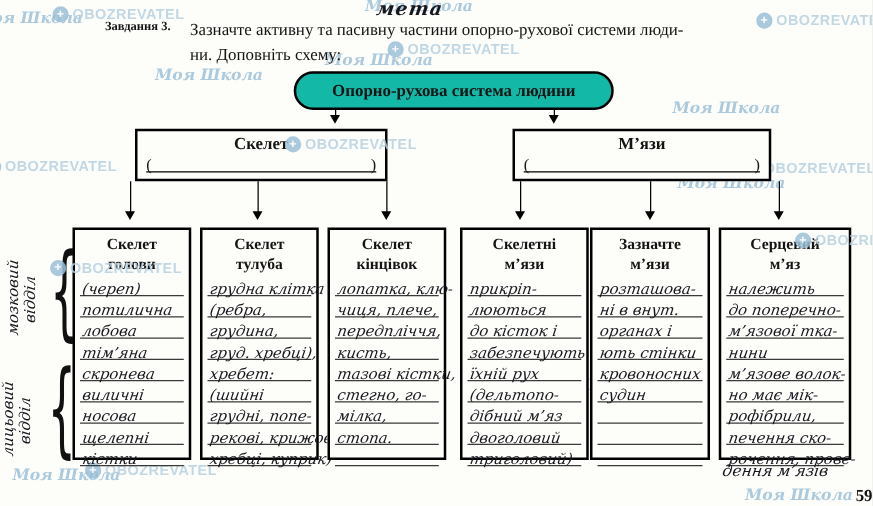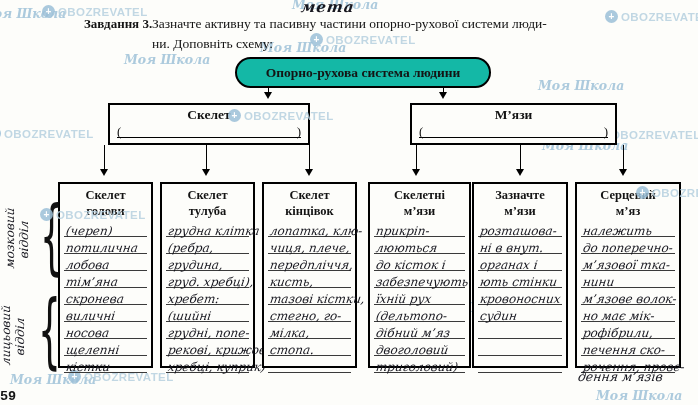--- a/index.html
+++ b/index.html
@@ -8,21 +8,21 @@
   
   .wm{position:absolute;z-index:1;white-space:nowrap;opacity:.85;pointer-events:none;}
   .wm-school{font-family:"DejaVu Serif",serif;font-style:italic;font-weight:bold;
              font-size:12.5px;color:#9fc2d8;}
   .wm-oboz{display:inline-flex;align-items:center;gap:3px;font-family:"Liberation Sans",sans-serif;
            font-weight:bold;font-size:11.5px;letter-spacing:.4px;color:#b7d1e0;}
   .wm-oboz .logo{display:inline-block;width:13px;height:13px;border-radius:50%;
                  background:#9cc0d8;color:#fff;font-size:10px;line-height:13px;
                  text-align:center;font-weight:bold;}
   
-  .task-label{position:absolute;left:84px;top:16px;font-weight:bold;font-size:13px;z-index:2;}
+  .task-label{position:absolute;left:84px;top:16px;font-weight:bold;font-size:10px;z-index:2;}
   .task-line1{position:absolute;left:152px;top:16px;font-size:13.5px;z-index:2;}
   .task-line2{position:absolute;left:152px;top:36px;font-size:13.5px;z-index:2;}
   
   .root{position:absolute;left:235px;top:57px;width:256px;height:31px;border:2px solid #000;
         border-radius:16px;text-align:center;font-weight:bold;font-size:13.5px;line-height:27px;
         box-sizing:border-box;background:#14b8a6;z-index:2;}
   .bbox{position:absolute;top:103px;height:42px;border:2px solid #000;box-sizing:border-box;
         background:#fdfdfa;z-index:2;}
   .bbox .btitle{text-align:center;font-weight:bold;font-size:13.5px;margin-top:2px;}
   .bbox .blank{position:absolute;left:7px;right:7px;bottom:5px;height:13px;
@@ -43,22 +43,22 @@
         white-space:nowrap;transform:skewX(-8deg);transform-origin:left bottom;display:inline-block;}
   .overflow-line{position:absolute;left:577px;top:369px;z-index:2;font-size:12.5px;}
   
   .mnote{position:absolute;z-index:2;width:84px;text-align:center;font-size:12px;line-height:1.15;
          transform:rotate(-90deg) skewX(-6deg);font-family:"DejaVu Serif",serif;font-style:italic;
          color:#17171f;}
   .brace{position:absolute;z-index:2;font-family:"DejaVu Sans",sans-serif;font-size:36px;
          line-height:36px;color:#111;transform:scaleY(2.3);}
   .topnote{position:absolute;left:300px;top:-2px;z-index:2;font-size:15px;font-weight:bold;
            letter-spacing:1px;}
-  .pagenum{position:absolute;left:0;right:0;top:389px;text-align:left;font-weight:bold;
-           font-size:13.5px;z-index:2;font-family:Liberation Mono, monospace;}
+  .pagenum{position:absolute;left:0;right:0;top:389px;text-align:right;font-weight:bold;
+           font-size:13.5px;z-index:2;}
 </style>
 </head>
 <body>
 
 <div class="page">
 
   <span class="wm wm-school" style="left:-20px;top:6px">Моя Школа</span>
   <span class="wm wm-school" style="left:292px;top:-3px">Моя Школа</span>
   <span class="wm wm-school" style="left:260px;top:40px">Моя Школа</span>
   <span class="wm wm-school" style="left:124px;top:52px">Моя Школа</span>

